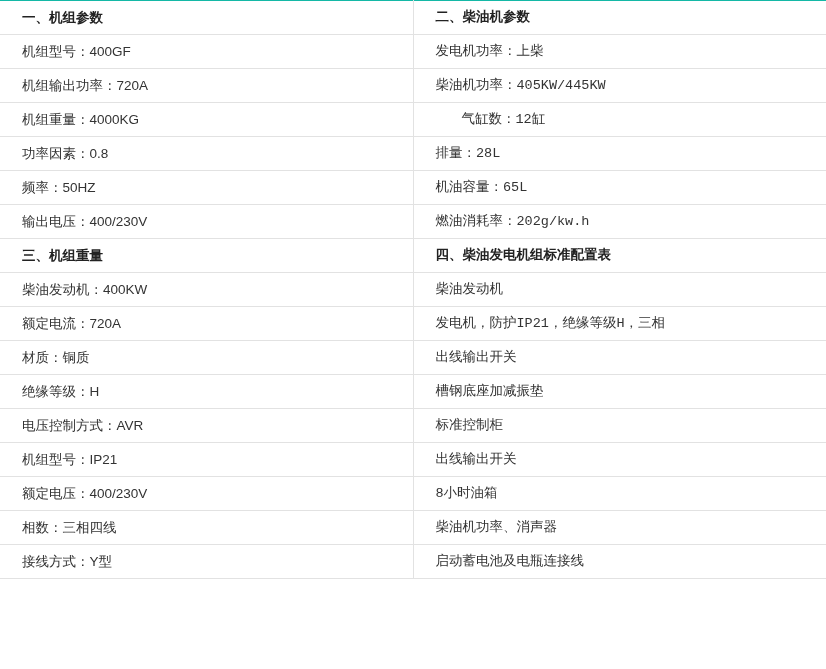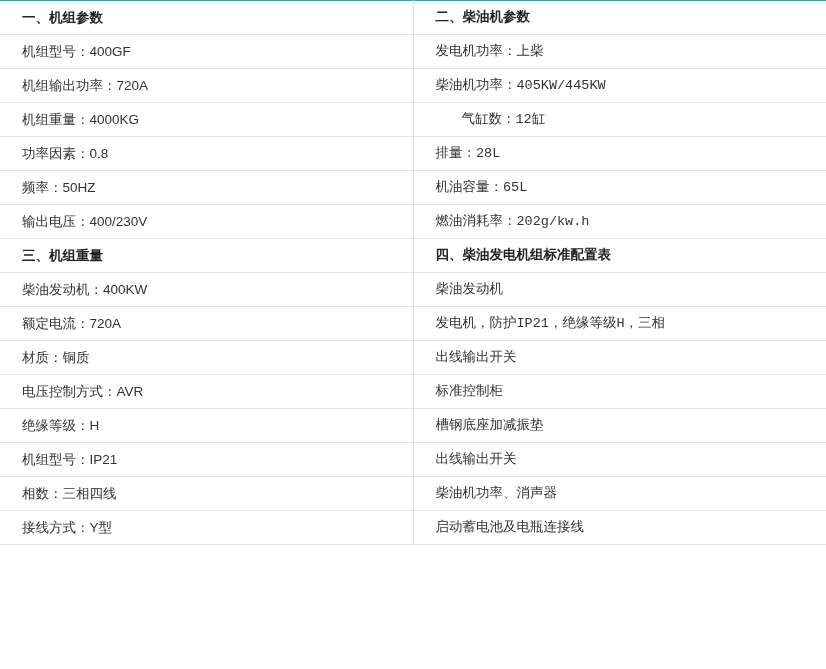--- a/index.html
+++ b/index.html
@@ -96,30 +96,34 @@
       </tr>
       <tr>
         <td class="col-left">额定电流：720A</td>
         <td class="col-right">发电机，防护IP21，绝缘等级H，三相</td>
       </tr>
       <tr>
         <td class="col-left">材质：铜质</td>
         <td class="col-right">出线输出开关</td>
       </tr>
       <tr>
+        <td class="col-left">绝缘等级：H</td>
+        <td class="col-right">槽钢底座加减振垫</td>
+      </tr>
+      <tr>
         <td class="col-left">电压控制方式：AVR</td>
         <td class="col-right">标准控制柜</td>
       </tr>
       <tr>
-        <td class="col-left">绝缘等级：H</td>
-        <td class="col-right">槽钢底座加减振垫</td>
+        <td class="col-left">机组型号：IP21</td>
+        <td class="col-right">出线输出开关</td>
       </tr>
       <tr>
-        <td class="col-left">机组型号：IP21</td>
-        <td class="col-right">出线输出开关</td>
+        <td class="col-left">额定电压：400/230V</td>
+        <td class="col-right">8小时油箱</td>
       </tr>
       <tr>
         <td class="col-left">相数：三相四线</td>
         <td class="col-right">柴油机功率、消声器</td>
       </tr>
       <tr>
         <td class="col-left">接线方式：Y型</td>
         <td class="col-right">启动蓄电池及电瓶连接线</td>
       </tr>
     </tbody>

